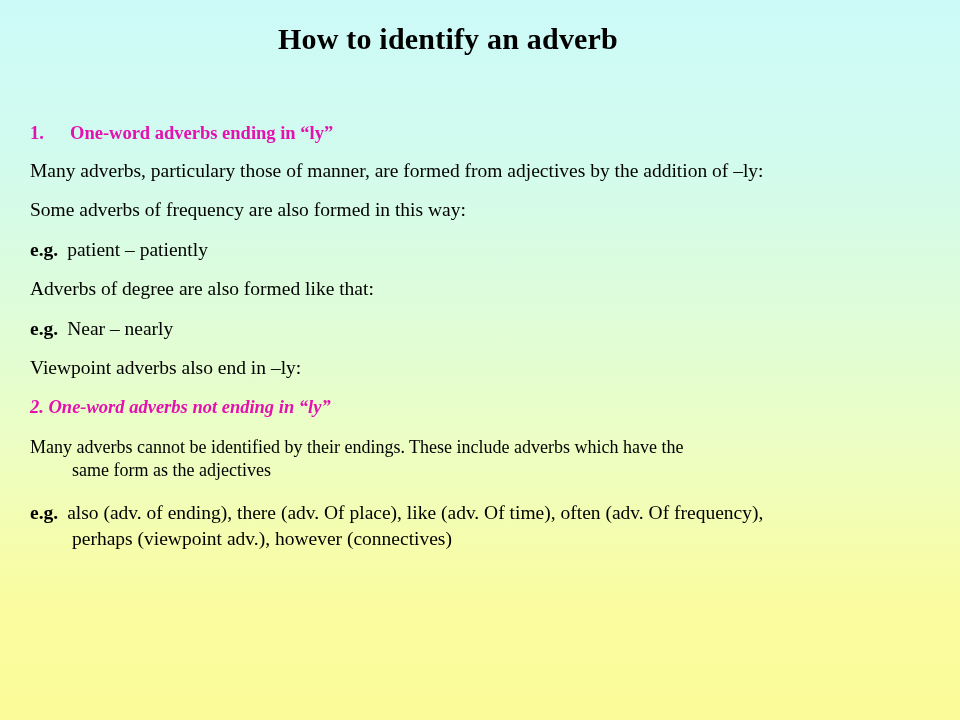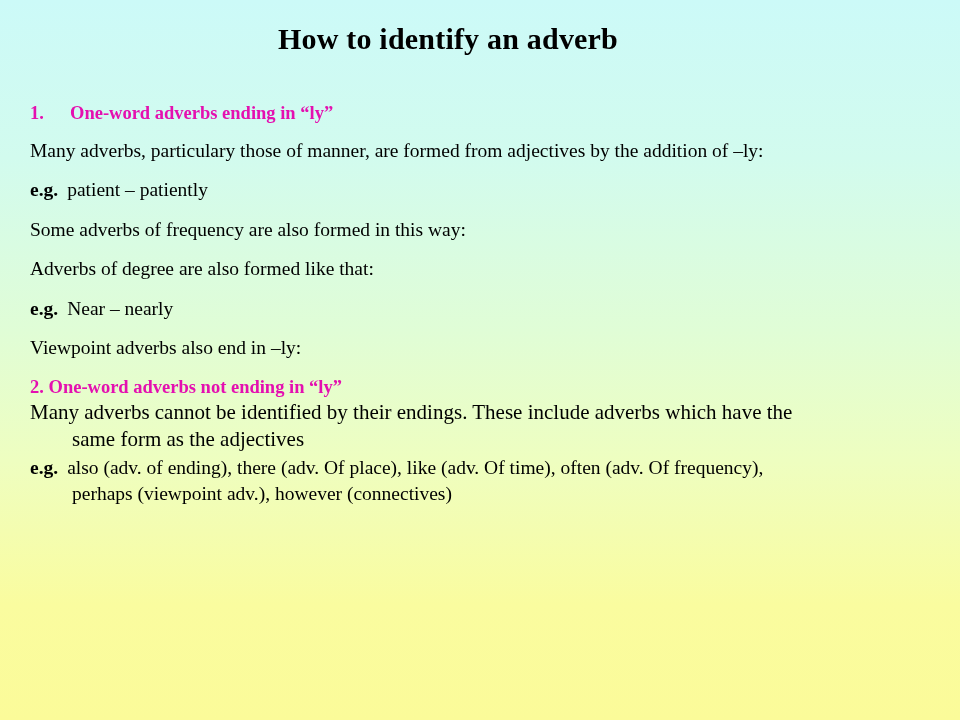--- a/index.html
+++ b/index.html
@@ -53,43 +53,45 @@
     line-height: 1.0;
     color: #000000;
     white-space: nowrap;
   }
 
   .section-head {
     color: #e410b0;
     font-weight: bold;
     font-size: 18.5px;
     margin-bottom: 18px;
+    margin-top: 20px;
   }
 
   .section-head .num {
     display: inline-block;
     width: 40px;
   }
 
   .section-head.head-two {
     margin-top: 0;
-    margin-bottom: 3px;
+    margin-bottom: 20px;
+    font-style: italic;
   }
 
   .para {
     margin-bottom: 20px;
   }
 
   .para-justified {
     white-space: normal;
     text-align: justify;
     text-align-last: left;
-    font-size: 21px;
+    font-size: 18px;
     line-height: 1.28;
-    margin-bottom: 2px;
+    margin-bottom: 18px;
   }
   .para-justified .indent-line {
     display: inline-block;
     text-indent: 0;
   }
 
   .eg {
     font-weight: bold;
     margin-right: 9px;
   }
@@ -120,25 +122,25 @@
 
     <div class="line section-head">
       <span class="num">1.</span><span>One-word adverbs ending in “ly”</span>
     </div>
 
     <div class="line para">
       <span>Many adverbs, particulary those of manner, are formed from </span><span class="red">adjectives</span><span> by the addition of </span><span class="red">–ly:</span>
     </div>
 
     <div class="line para">
-      <span class="eg">e.g.</span><span>patient – patient</span><span class="red">ly</span>
+      <span>Some adverbs of frequency are also formed in this way:</span>
     </div>
 
     <div class="line para">
-      <span>Some adverbs of frequency are also formed in this way:</span>
+      <span class="eg">e.g.</span><span>patient – patient</span><span class="red">ly</span>
     </div>
 
 
     <div class="line para">
       <span>Adverbs of degree are also formed like that:</span>
     </div>
 
     <div class="line para">
       <span class="eg">e.g.</span><span>Near – near</span><span class="red">ly</span>
     </div>

